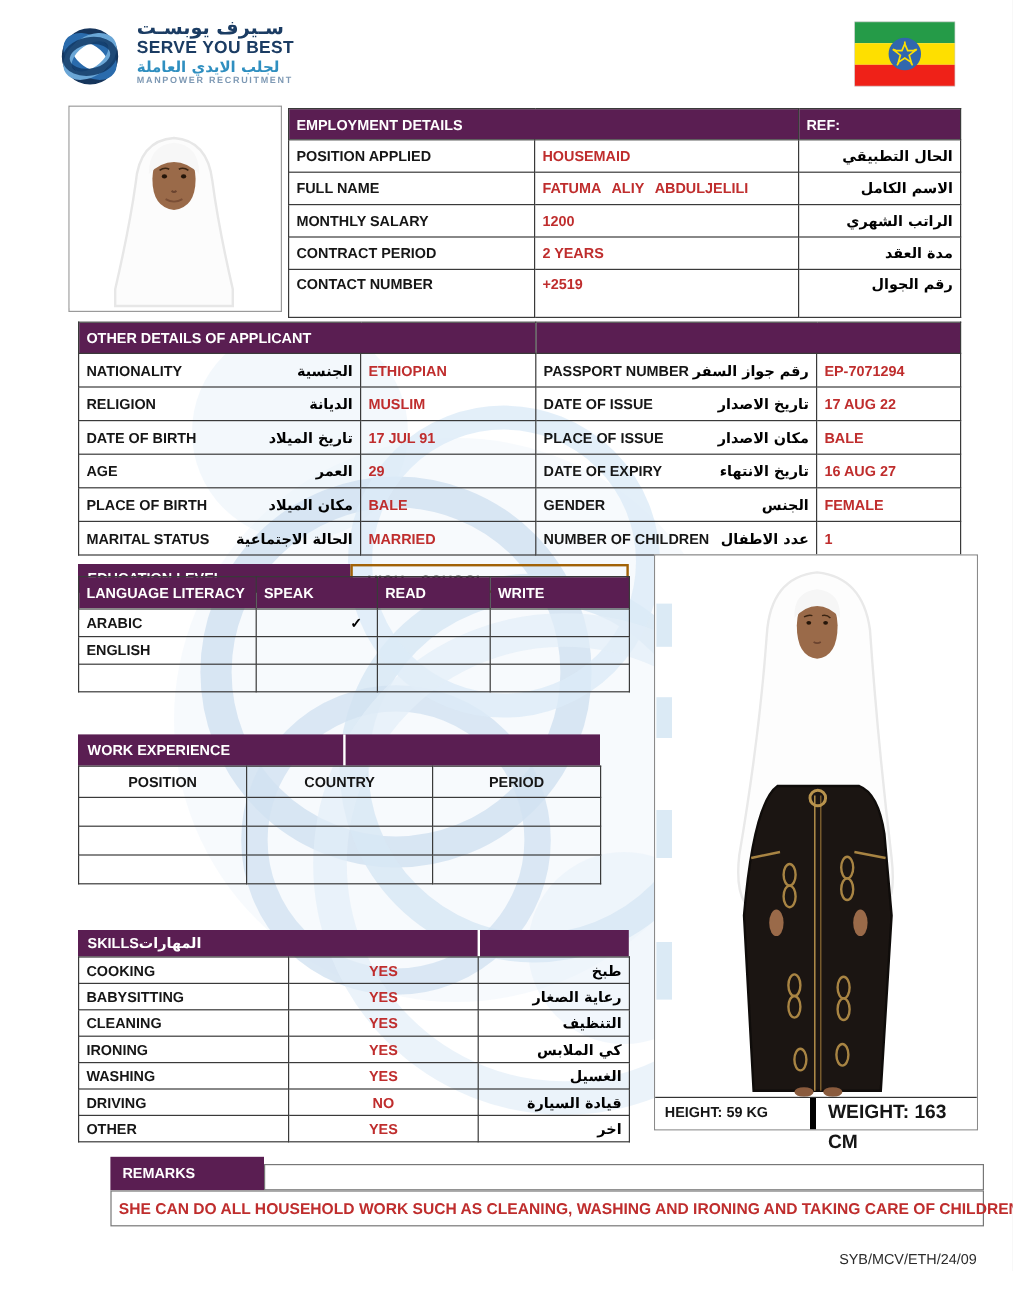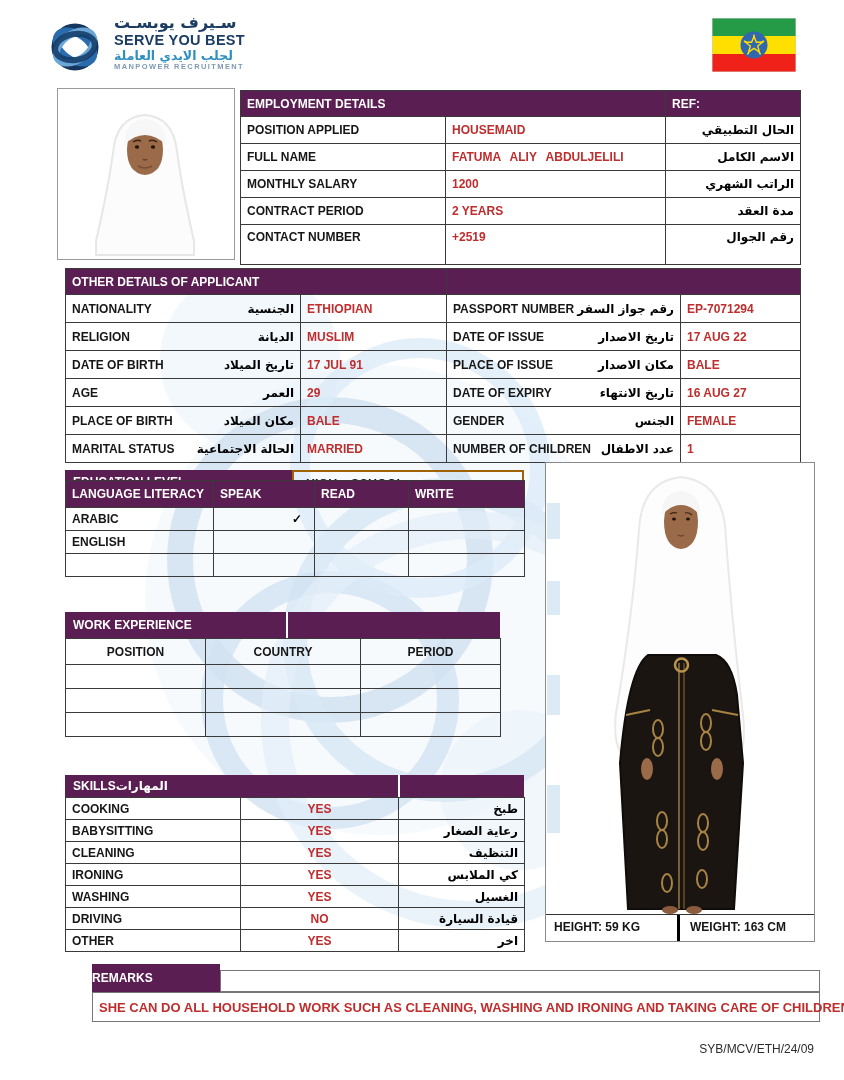--- a/index.html
+++ b/index.html
@@ -398,25 +398,25 @@
         </g>
 
         <ellipse cx="101" cy="306" rx="6" ry="11" fill="#9a6a49"></ellipse>
         <ellipse cx="171" cy="306" rx="6" ry="11" fill="#9a6a49"></ellipse>
 
         <ellipse cx="124" cy="447" rx="8" ry="4" fill="#8a5b3d"></ellipse>
         <ellipse cx="148" cy="447" rx="8" ry="4" fill="#8a5b3d"></ellipse>
       </svg>
 
       <div style="position:absolute;left:0;right:0;bottom:0;height:26px;display:flex;border-top:1px solid #333;background:#fff;">
-        <div style="width:134px;border-right:3px solid #000000;box-sizing:border-box;font-size:12px;font-weight:bold;line-height:25px;padding-left:8px;color:#161616;">HEIGHT: 59 KG</div>
-        <div style="flex:1;font-size:12px;font-weight:bold;line-height:25px;padding-left:10px;color:#161616;">WEIGHT: 163 CM</div>
+        <div style="width:134px;border-right:5px solid #000000;box-sizing:border-box;font-size:12px;font-weight:bold;line-height:25px;padding-left:8px;color:#161616;">HEIGHT: 59 KG</div>
+        <div style="flex:1;font-size:16px;font-weight:bold;line-height:25px;padding-left:10px;color:#161616;">WEIGHT: 163 CM</div>
       </div>
     </div>
 
-    <div class="abs ph" style="left:92px;top:964px;width:128px;height:28px;line-height:28px;box-sizing:border-box;">REMARKS</div>
+    <div class="abs ph" style="left:92px;top:964px;width:128px;height:28px;line-height:28px;padding-left:10px;box-sizing:border-box;">REMARKS</div>
     <div class="abs" style="left:220px;top:970px;width:600px;height:22px;border:1px solid #777;box-sizing:border-box;background:#fff;"></div>
     <div class="abs" style="left:92px;top:992px;width:728px;height:30px;border:1px solid #777;box-sizing:border-box;display:flex;align-items:center;padding-left:6px;font-size:13px;font-weight:bold;color:#bf2d2d;white-space:nowrap;background:#fff;">SHE CAN DO ALL HOUSEHOLD WORK SUCH AS CLEANING, WASHING AND IRONING AND TAKING CARE OF CHILDREN.</div>
 
     <div class="abs" style="right:30px;top:1042px;font-size:12px;color:#2b2b2b;">SYB/MCV/ETH/24/09</div>
 
   </div>
 </div>
 
 </body></html>

